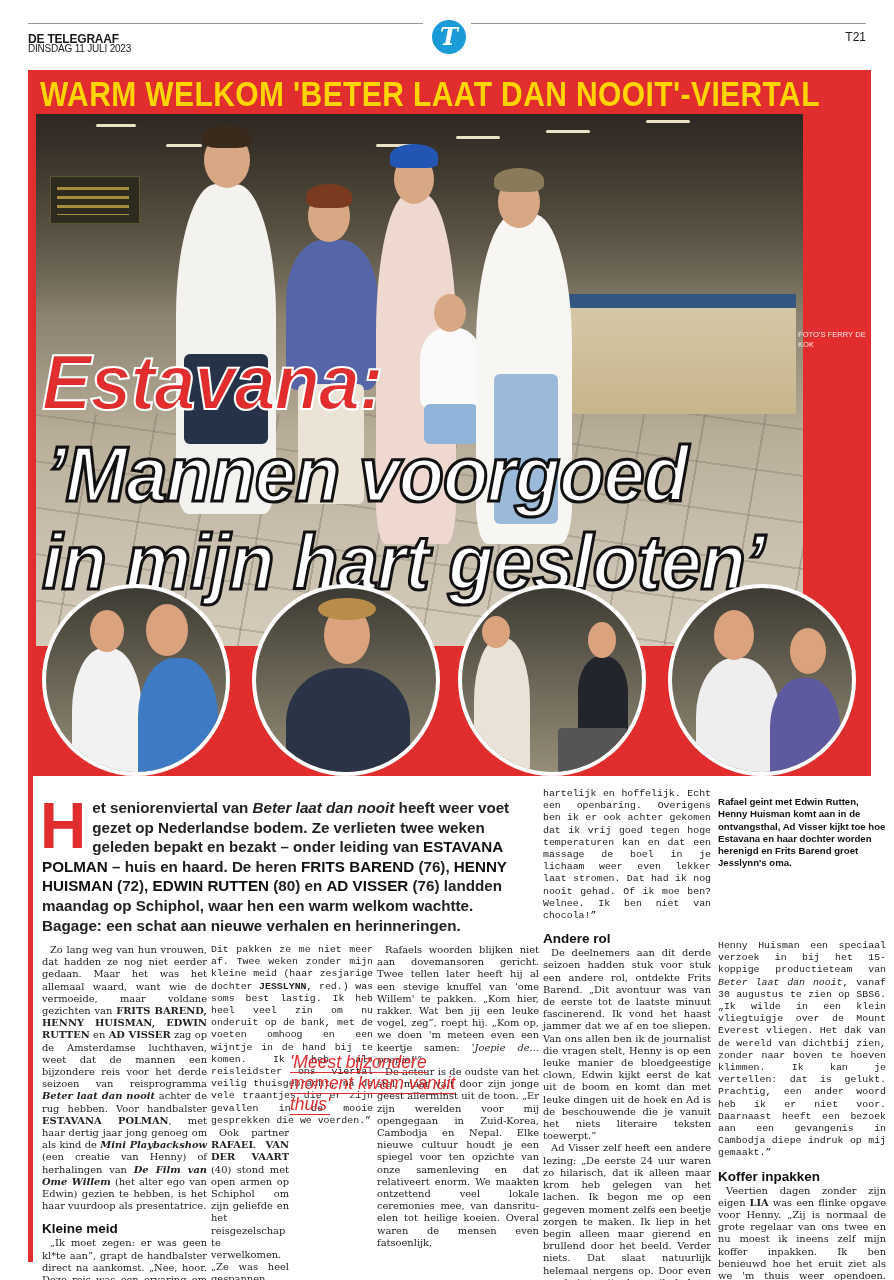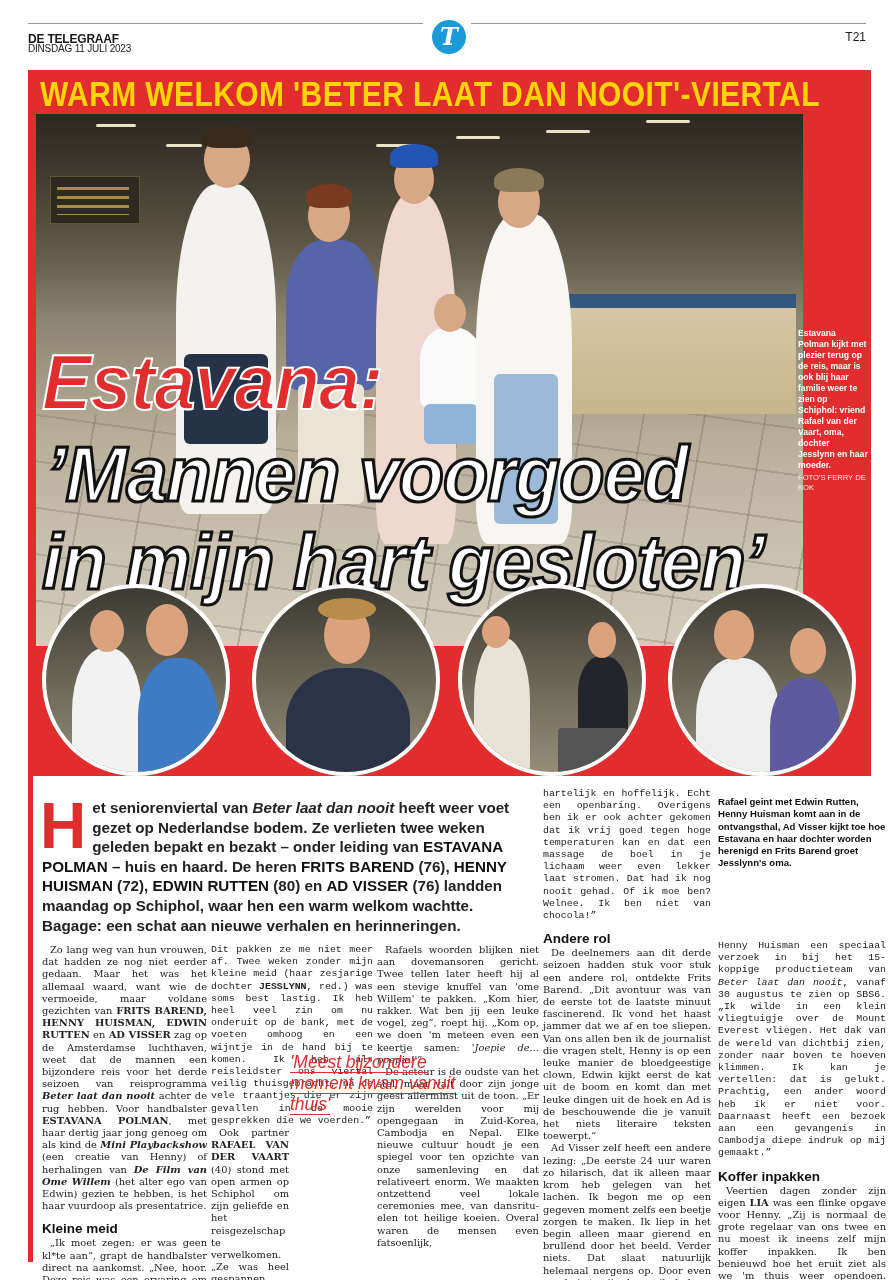--- a/index.html
+++ b/index.html
@@ -111,21 +111,20 @@
     <div class="person" style="left:388px;top:290px;width:54px;height:40px;background:#8fb3d9;border-radius:6px;"></div>
     <div class="head" style="left:398px;top:180px;width:32px;height:38px;"></div>
 
     <div class="person" style="left:440px;top:100px;width:96px;height:330px;background:#f7f6f3;"></div>
     <div class="person" style="left:458px;top:260px;width:64px;height:150px;background:#9bb9d8;border-radius:6px;"></div>
     <div class="head" style="left:462px;top:62px;width:42px;height:52px;"></div>
     <div class="hair" style="left:458px;top:54px;width:50px;height:24px;background:#8a7a5a;"></div>
   </div>
 
   <div class="caption-side">
-    <span>Estavana Polman kijkt met plezier terug op de reis, maar is ook blij haar familie weer te zien op Schiphol: vriend Rafael van der Vaart, oma, dochter Jesslynn en haar moeder.</span>
     <span class="caption-credit">FOTO'S FERRY DE KOK</span>
   </div>
 
   <div class="headline hl-1">Estavana:</div>
   <div class="headline hl-2">’Mannen voorgoed</div>
   <div class="headline hl-3">in mijn hart gesloten’</div>
 
   <div class="circle" style="left:14px;">
     <div class="fig" style="left:26px;top:60px;width:70px;height:140px;background:#f2f2f2;"></div>
     <div class="face" style="left:44px;top:22px;width:34px;height:42px;"></div>

